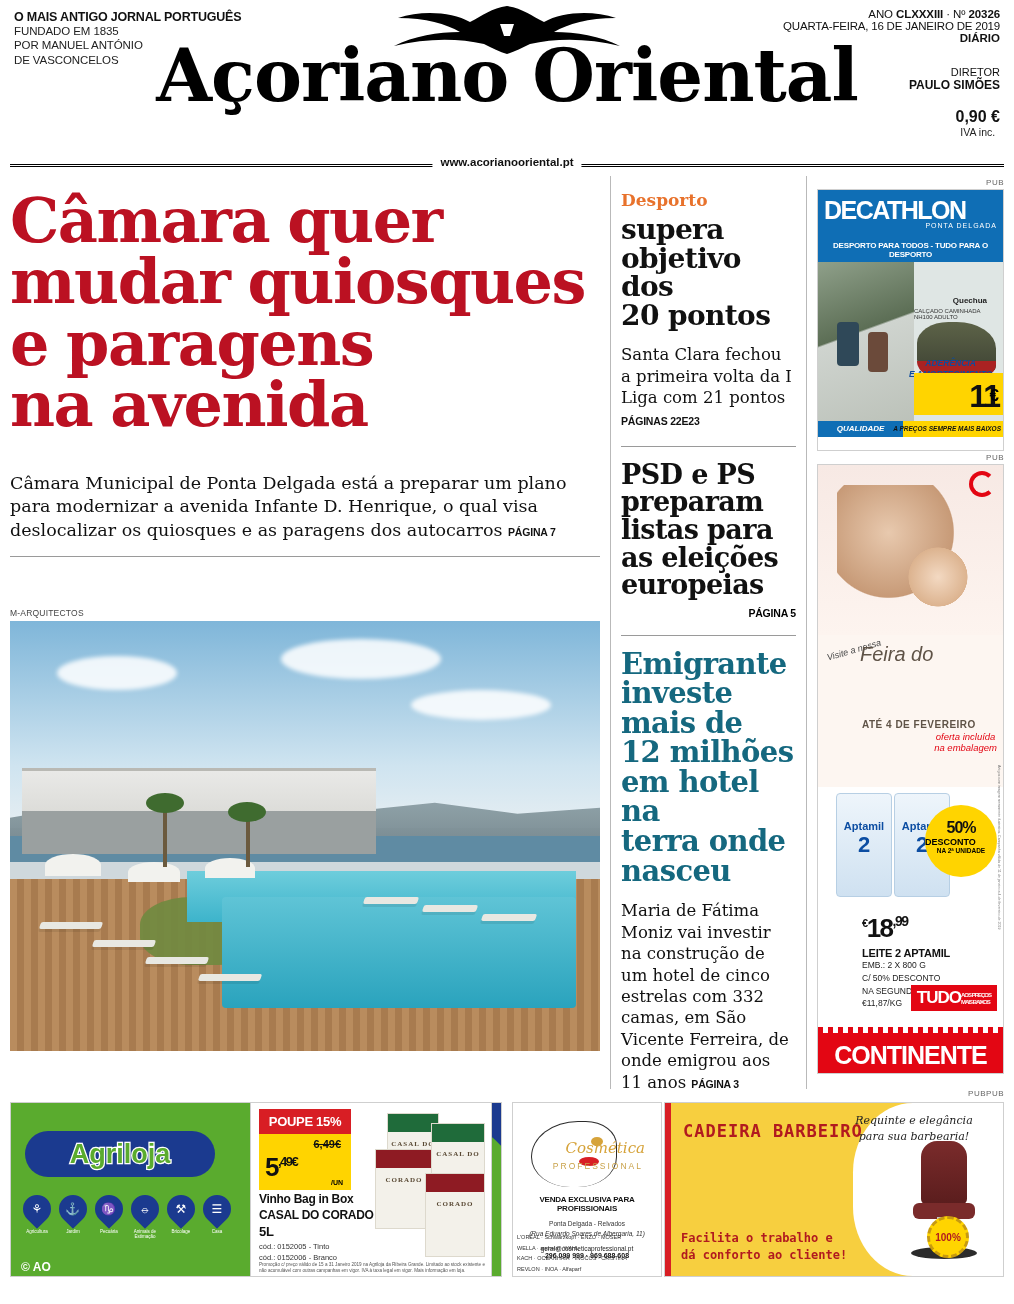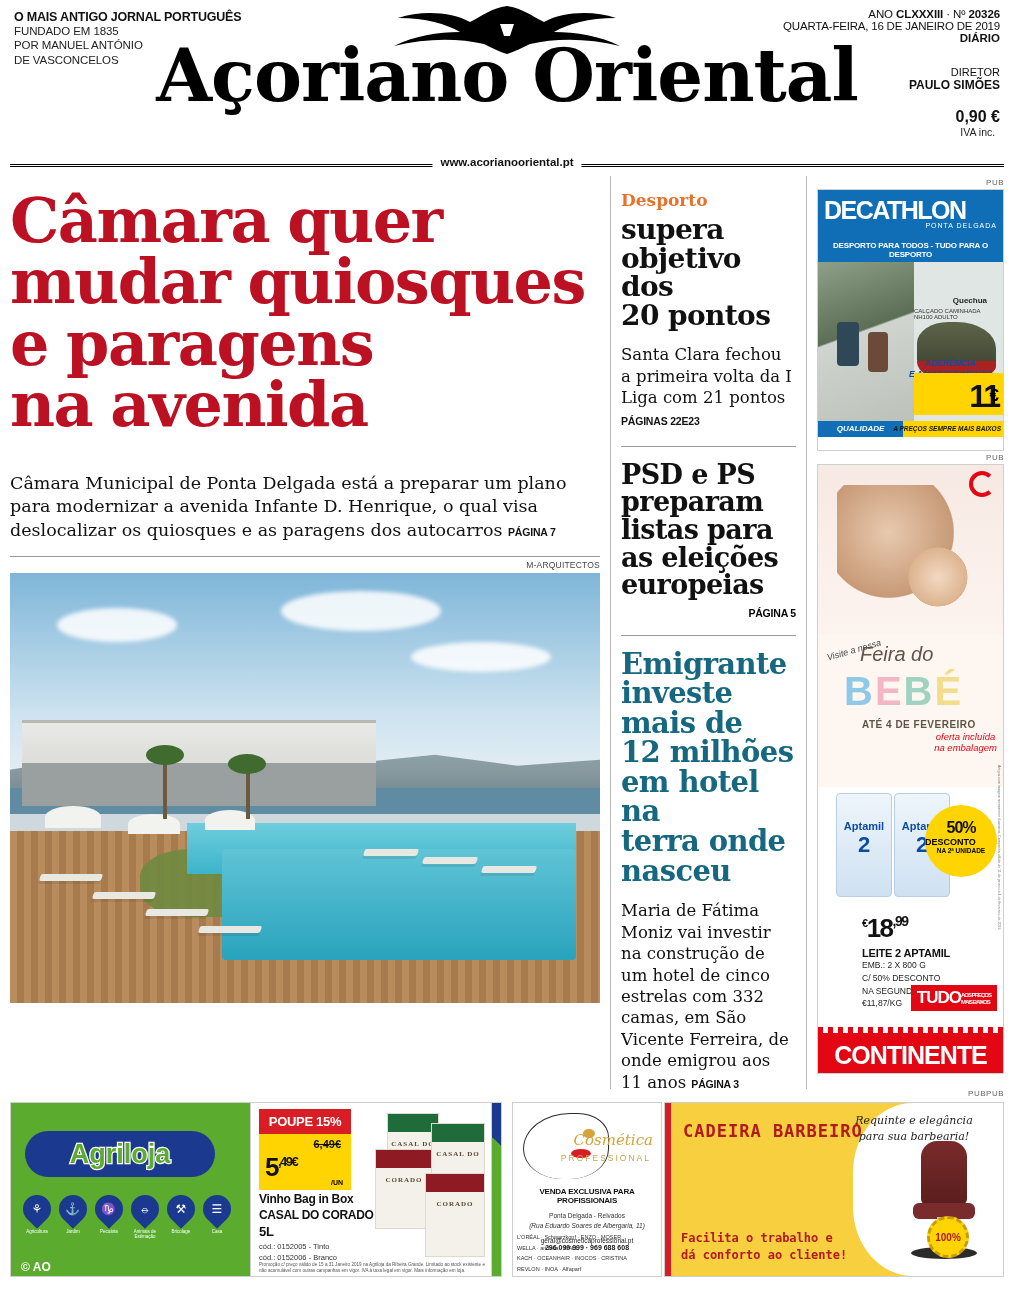--- a/index.html
+++ b/index.html
@@ -67,21 +67,21 @@
     word-spacing: -2px;
   }
   .lead-h .ln { display:block; white-space:nowrap; }
   .lead-sub {
     font-family: "DejaVu Serif", serif;
     font-size: 17.5px; line-height: 1.35; color:#111;
     margin-top: 36px;
   }
   .pgref { font-family:"Liberation Sans",sans-serif; font-size:10.5px; font-weight:bold; letter-spacing:-0.2px; }
   .rule-main { border-top:1px solid #9a9a9a; margin-top: 14px; }
-  .credit { text-align:right; font-size:8.5px; color:#444; letter-spacing:0.2px; padding: 3px 0 3px 0; }
+  .credit { font-size:8.5px; color:#444; letter-spacing:0.2px; padding: 3px 0 3px 0; margin-top: 48px; }
 
   
   .photo { position:relative; width: 590px; height: 430px; overflow:hidden; background:#cfd8dc; }
   .ph-sky { position:absolute; inset:0 0 52% 0; background:linear-gradient(#7fb6d9,#cfe4f0 70%,#e6eef2); }
   .ph-cloud { position:absolute; border-radius:50%; background:rgba(255,255,255,.85); filter: blur(2px); }
   .ph-mount { position:absolute; left:0; right:0; top:38%; height:14%;
      background:linear-gradient(#8fa2a8,#6f8289); clip-path: polygon(0 100%,0 55%,12% 35%,26% 48%,42% 22%,58% 44%,72% 30%,86% 48%,100% 38%,100% 100%); opacity:.9;}
   .ph-sea { position:absolute; left:0; right:0; top:50%; height:6%; background:#5f8ba3; }
   .ph-bld { position:absolute; left:2%; top:34%; width:60%; height:20%; background:linear-gradient(#e9e9e7,#cfcfca); border-top:3px solid #b9b9b4;}
   .ph-bld2 { position:absolute; left:2%; top:44%; width:60%; height:10%; background:#9aa0a0; }
@@ -202,21 +202,21 @@
   .w-name { position:absolute; left:8px; top:88px; font-size:12px; font-weight:bold; color:#111; line-height:1.35; letter-spacing:-0.3px;}
   .w-5l { font-size:13px; }
   .w-cod { position:absolute; left:8px; top:138px; font-size:7.5px; color:#333; line-height:1.5;}
   .w-boxes { position:absolute; right:2px; top:6px; width:120px; height:150px; }
   .w-box { position:absolute; background:#f3f1ea; border:1px solid #ddd9cd; }
   .w-box.g:after{ content:""; position:absolute; left:0; top:0; width:100%; height:18px; background:#1f6b3a;}
   .w-box.r:after{ content:""; position:absolute; left:0; top:0; width:100%; height:18px; background:#8e1b23;}
   .w-box b { position:absolute; left:0; width:100%; top:26px; text-align:center; font-size:7px; color:#5a4a35; font-family:"Liberation Serif",serif; letter-spacing:1px;}
   .w-foot { position:absolute; left:8px; bottom:2px; width:230px; font-size:4.6px; color:#555; line-height:1.3;}
 
-  .cos { position:absolute; left:0; top:0; width:150px; height:175px; background:#fff; border:1px solid #cfcfcf; padding:6px;}
+  .cos { position:absolute; left:0; top:0; width:150px; height:175px; background:#fff; border:1px solid #cfcfcf; padding:14px;}
   .cos-face { position:relative; height:76px; }
   .cos-hair { position:absolute; left:4px; top:4px; width:86px; height:66px; border:1.5px solid #2b2b2b; border-radius:60% 40% 50% 50%; border-bottom:none;}
   .cos-lip { position:absolute; left:52px; top:40px; width:20px; height:9px; background:#d81e24; border-radius:50%; }
   .cos-dot { position:absolute; left:64px; top:20px; width:12px; height:9px; background:#d6a33a; border-radius:50%;}
   .cos-name { position:absolute; right:2px; top:22px; font-family:"DejaVu Serif",serif; font-style:italic; font-size:15px; color:#d6a33a;}
   .cos-prof { position:absolute; right:4px; top:44px; font-size:8.5px; color:#c9a24a; letter-spacing:2px;}
   .cos-venda { text-align:center; font-size:8px; font-weight:bold; color:#111; letter-spacing:-0.2px; margin-top:2px;}
   .cos-addr { text-align:center; font-size:6.5px; color:#333; margin-top:6px; line-height:1.5;}
   .cos-addr i { font-style:italic; }
   .cos-mail { text-align:center; font-size:6.5px; color:#222; margin-top:6px; }
@@ -409,23 +409,20 @@
       <div class="adbox">
         <div class="ct">
           <div class="ct-top">
             <div class="ct-c"></div>
             <div class="ct-mom"></div>
             <div class="ct-baby"></div>
           </div>
           <div class="ct-fair">
             <div class="ct-visit">Visite a nossa</div>
             <div class="ct-feira">Feira do</div>
-            <div class="ct-bebe">
-              <span>B</span><span>E</span><span>B</span><span>É</span>
-            </div>
             <div class="ct-ate">ATÉ 4 DE FEVEREIRO</div>
             <div class="ct-oferta">
               <div>oferta incluída</div>
               <div>na embalagem</div>
             </div>
           </div>
           <div class="ct-prod">
             <div class="ct-can one">
               <b>Aptamil</b>
               <i>2</i>

